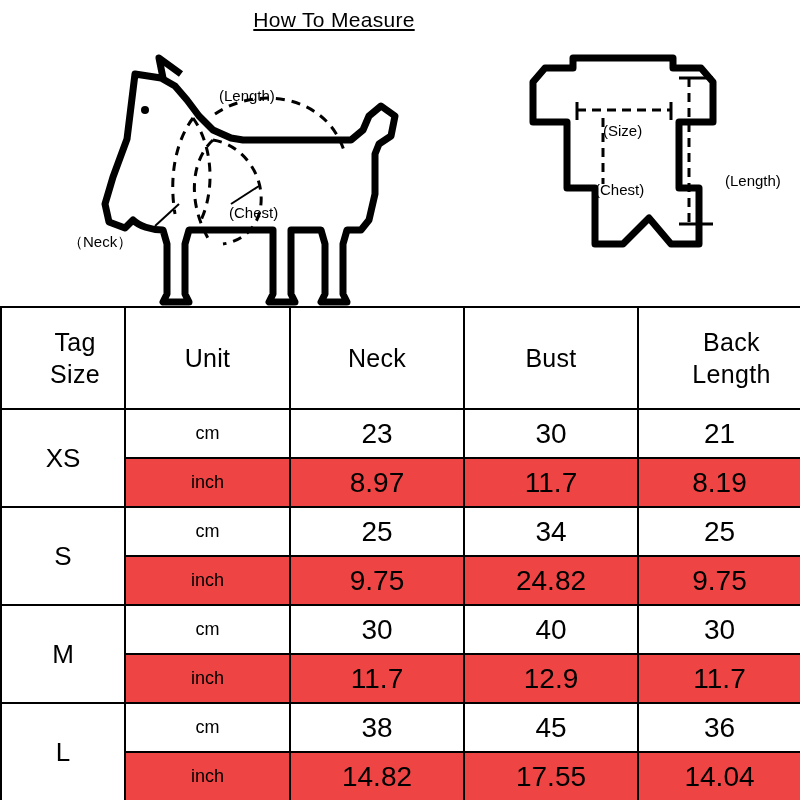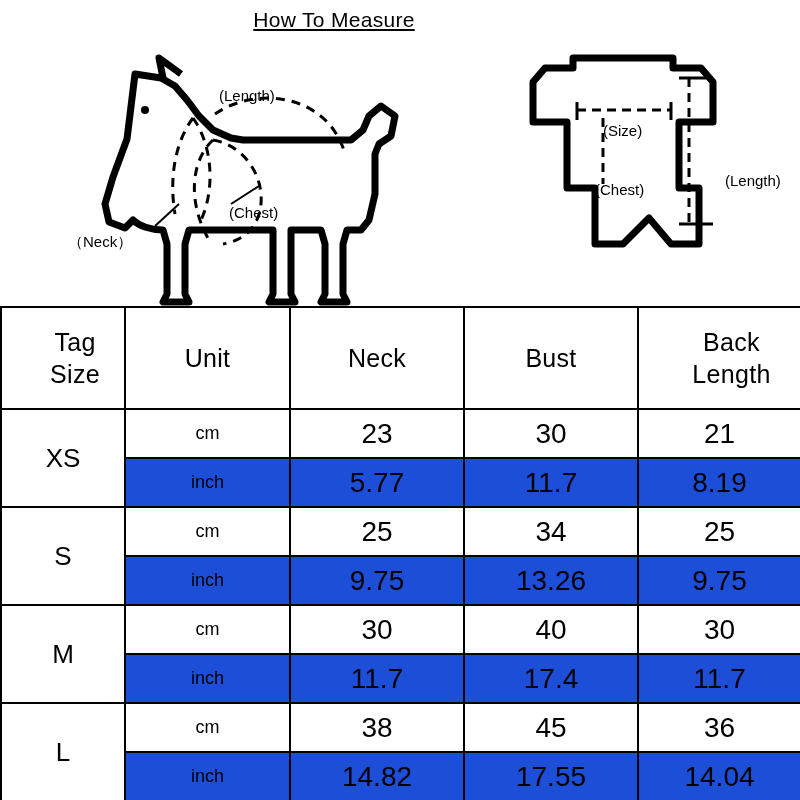--- a/index.html
+++ b/index.html
@@ -118,21 +118,21 @@
   }
   .unit-cell {
     font-size: 18px;
     height: 47px;
   }
   .val-cell {
     font-size: 28px;
     height: 47px;
   }
   .row-inch td:not(.tag-cell) {
-    background: #1d4ed8;
+    background: #ef4444;
   }
   .two-line { display: block; padding-left: 24px; }
 </style>
 </head>
 <body>
 
 <div class="page">
 
   <div class="title">How To Measure</div>
 
@@ -225,50 +225,50 @@
 
       <tr class="row-cm">
         <td class="tag-cell" rowspan="2">XS</td>
         <td class="unit-cell">cm</td>
         <td class="val-cell">23</td>
         <td class="val-cell">30</td>
         <td class="val-cell">21</td>
       </tr>
       <tr class="row-inch">
         <td class="unit-cell">inch</td>
-        <td class="val-cell">5.77</td>
+        <td class="val-cell">8.97</td>
         <td class="val-cell">11.7</td>
         <td class="val-cell">8.19</td>
       </tr>
 
       <tr class="row-cm">
         <td class="tag-cell" rowspan="2">S</td>
         <td class="unit-cell">cm</td>
         <td class="val-cell">25</td>
         <td class="val-cell">34</td>
         <td class="val-cell">25</td>
       </tr>
       <tr class="row-inch">
         <td class="unit-cell">inch</td>
         <td class="val-cell">9.75</td>
-        <td class="val-cell">13.26</td>
+        <td class="val-cell">24.82</td>
         <td class="val-cell">9.75</td>
       </tr>
 
       <tr class="row-cm">
         <td class="tag-cell" rowspan="2">M</td>
         <td class="unit-cell">cm</td>
         <td class="val-cell">30</td>
         <td class="val-cell">40</td>
         <td class="val-cell">30</td>
       </tr>
       <tr class="row-inch">
         <td class="unit-cell">inch</td>
         <td class="val-cell">11.7</td>
-        <td class="val-cell">17.4</td>
+        <td class="val-cell">12.9</td>
         <td class="val-cell">11.7</td>
       </tr>
 
       <tr class="row-cm">
         <td class="tag-cell" rowspan="2">L</td>
         <td class="unit-cell">cm</td>
         <td class="val-cell">38</td>
         <td class="val-cell">45</td>
         <td class="val-cell">36</td>
       </tr>

